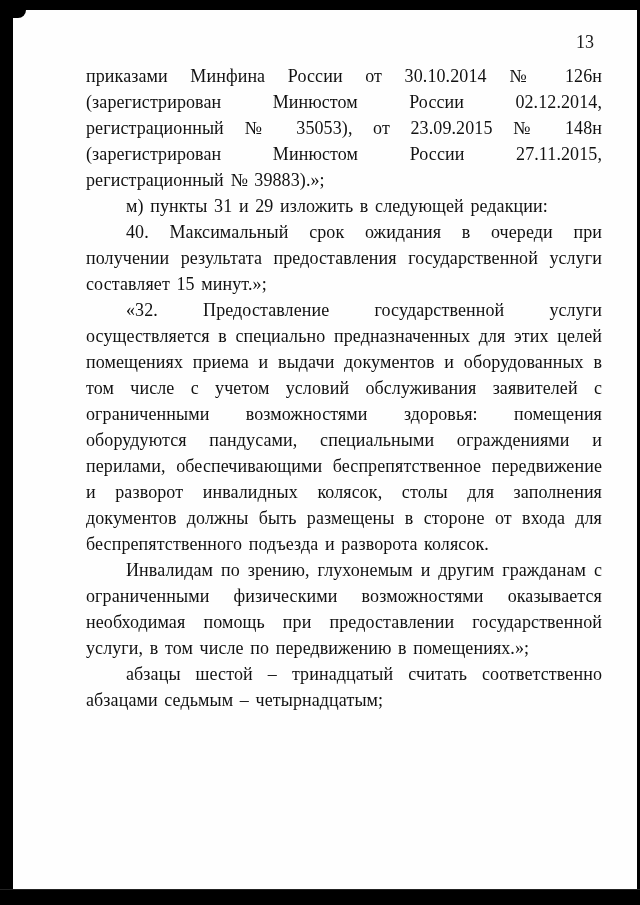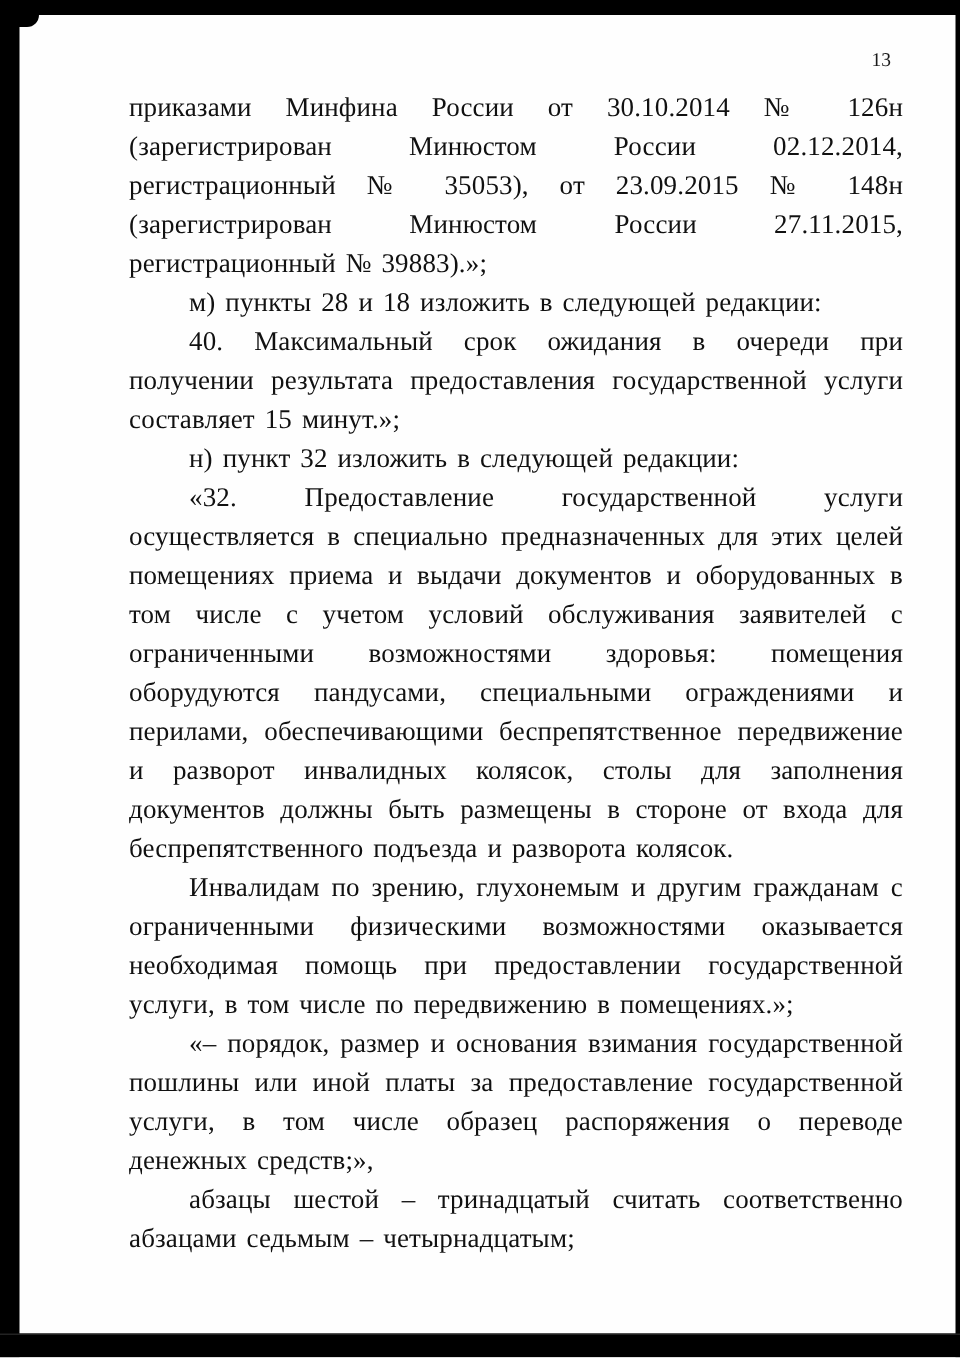--- a/index.html
+++ b/index.html
@@ -25,21 +25,21 @@
   .edge-corner { top: 0; left: 0; width: 26px; height: 18px; border-bottom-right-radius: 8px; }
 
   .content {
     position: absolute;
     top: 32px;
     left: 86px;
     width: 516px;
   }
   .page-number {
     text-align: right;
-    font-size: 13px;
+    font-size: 18px;
     padding-right: 8px;
     margin-bottom: 10px;
     color: #1a1a1a;
   }
   .paragraphs p {
     margin: 0;
     font-size: 18px;
     line-height: 26px;
     text-align: justify;
     letter-spacing: 0.1px;
@@ -56,22 +56,20 @@
   <div class="edge edge-top"></div>
   <div class="edge edge-left"></div>
   <div class="edge edge-right"></div>
   <div class="edge edge-bottom"></div>
   <div class="edge edge-corner"></div>
 
   <div class="content">
     <div class="page-number">13</div>
     <div class="paragraphs">
         <p>приказами Минфина России от 30.10.2014 № 126н (зарегистрирован Минюстом России 02.12.2014, регистрационный № 35053), от 23.09.2015 № 148н (зарегистрирован Минюстом России 27.11.2015, регистрационный № 39883).»;</p>
-        <p class="indent">м) пункты 28 и 18 изложить в следующей редакции:</p>
+        <p class="indent">м) пункты 31 и 29 изложить в следующей редакции:</p>
         <p class="indent">40. Максимальный срок ожидания в очереди при получении результата предоставления государственной услуги составляет 15 минут.»;</p>
-        <p class="indent">н) пункт 32 изложить в следующей редакции:</p>
         <p class="indent">«32. Предоставление государственной услуги осуществляется в специально предназначенных для этих целей помещениях приема и выдачи документов и оборудованных в том числе с учетом условий обслуживания заявителей с ограниченными возможностями здоровья: помещения оборудуются пандусами, специальными ограждениями и перилами, обеспечивающими беспрепятственное передвижение и разворот инвалидных колясок, столы для заполнения документов должны быть размещены в стороне от входа для беспрепятственного подъезда и разворота колясок.</p>
         <p class="indent">Инвалидам по зрению, глухонемым и другим гражданам с ограниченными физическими возможностями оказывается необходимая помощь при предоставлении государственной услуги, в том числе по передвижению в помещениях.»;</p>
-        <p class="indent">«– порядок, размер и основания взимания государственной пошлины или иной платы за предоставление государственной услуги, в том числе образец распоряжения о переводе денежных средств;»,</p>
         <p class="indent">абзацы шестой – тринадцатый считать соответственно абзацами седьмым – четырнадцатым;</p>
       </div>
   </div>
 </div>
 
 </body></html>

